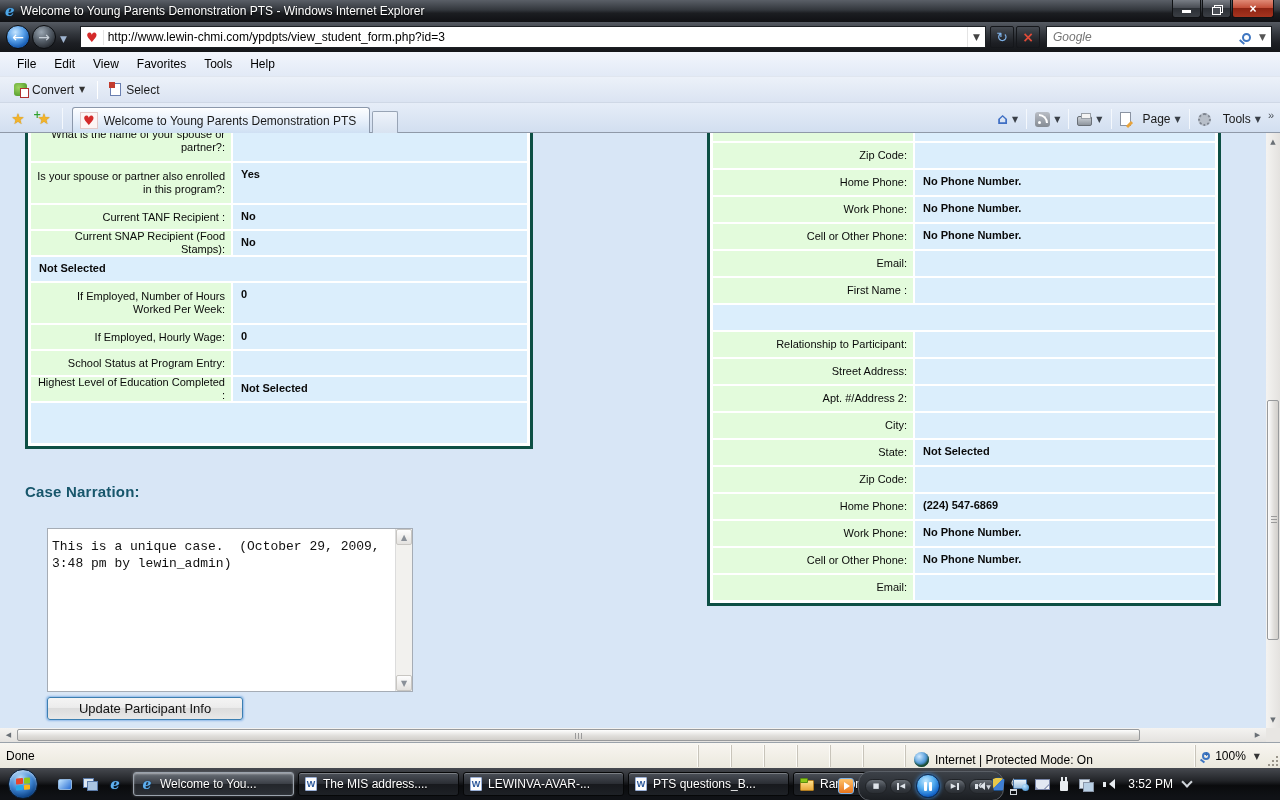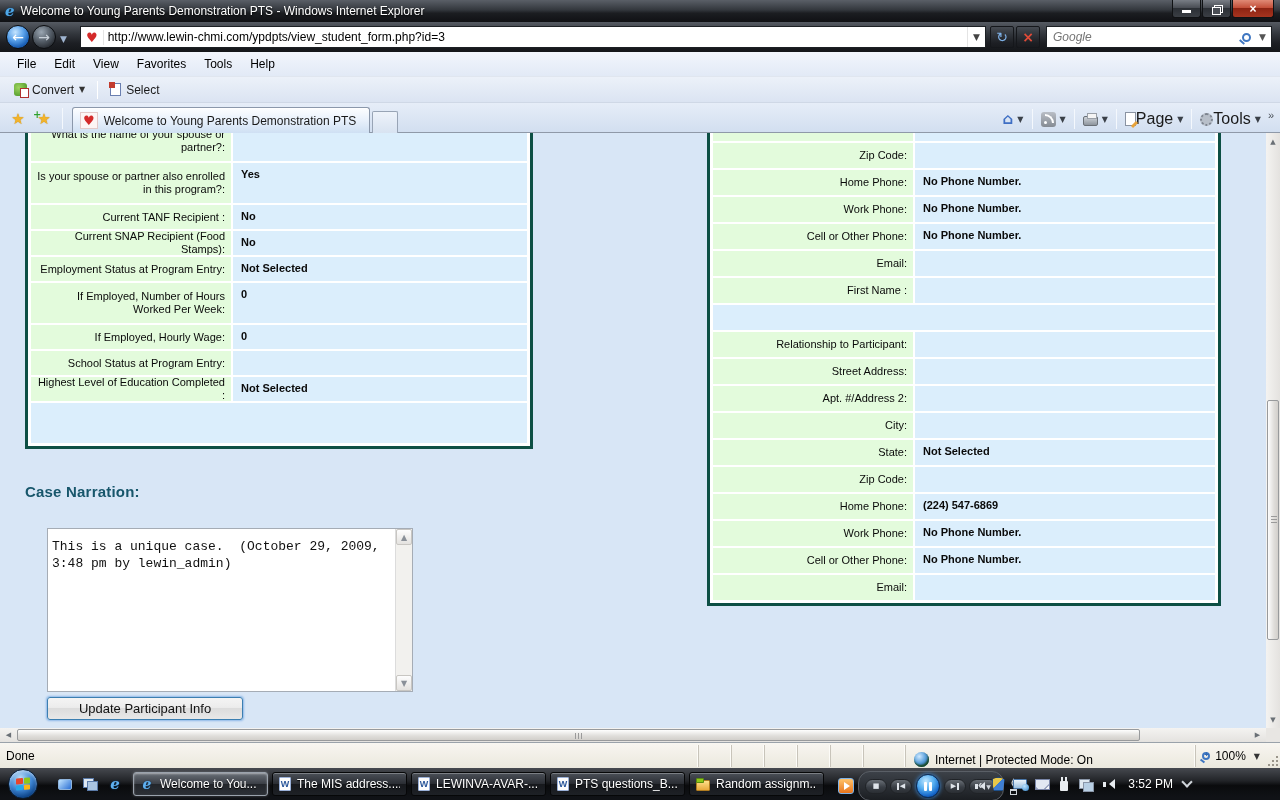--- a/index.html
+++ b/index.html
@@ -83,21 +83,21 @@
   .tb-sep{width:1px;height:20px;background:#b4bfcd;border-right:1px solid #f4f8fd;margin:0 3px}
   .home-icon{color:#3f6fc4;font-family:"DejaVu Sans",sans-serif;font-size:15px;font-weight:bold}
   .rss-icon{position:relative;width:15px;height:15px;border-radius:3px;background:linear-gradient(#b9bec6,#858b93)}
   .rss-icon::before{content:"";position:absolute;left:3px;bottom:3px;width:3px;height:3px;background:#fff;border-radius:50%}
   .rss-icon::after{content:"";position:absolute;left:4px;bottom:4px;width:7px;height:7px;border-top:2px solid #fff;border-right:2px solid #fff;border-radius:0 100% 0 0}
   .print-icon{position:relative;width:15px;height:10px;background:linear-gradient(#cfd4da,#8e959d);border:1px solid #6a7077;border-radius:2px;margin-top:3px}
   .print-icon::before{content:"";position:absolute;left:3px;top:-4px;width:8px;height:4px;background:#f4f4f4;border:1px solid #9aa0a8}
   .page-icon{position:relative;width:11px;height:14px;background:#fff;border:1px solid #8a93a2}
   .page-icon::after{content:"";position:absolute;right:-3px;bottom:-1px;width:7px;height:3px;background:#e8a33a;transform:rotate(-45deg)}
   .gear-icon{width:13px;height:13px;border:2px dotted #7d848f;border-radius:50%;background:#b8bfc9}
-  .tb-label{font-size:16px;color:#1a1a1a;margin-left:0}
+  .tb-label{font-size:12px;color:#1a1a1a;margin-left:12px}
   .overflow-chev{font-size:11px;color:#4a5058;margin:0 2px 8px 2px}
 
   
   .content{position:absolute;left:0;top:133px;width:1280px;height:609px;background:#d8e6f6;overflow:hidden}
   .panel{position:absolute;border:3px solid #0d4f44;background:#fff;padding:3px}
   .panel .row{display:flex;height:24px;margin-bottom:2px}
   .panel .row:last-child{margin-bottom:0}
   .panel .row.tall{height:40px}
   .panel .lbl{background:#e3fbdc;text-align:right;font-size:11px;line-height:13px;color:#0a0a0a;
     padding:0 6px;display:flex;align-items:center;justify-content:flex-end;margin-right:2px}
@@ -176,21 +176,21 @@
   .ql{width:18px;height:18px;display:flex;align-items:center;justify-content:center}
   .qdesk{width:14px;height:11px;border:1px solid #8fb4dc;border-radius:2px;background:linear-gradient(135deg,#bfe3ff,#2a6fd4)}
   .qswitch{position:relative;width:14px;height:12px}
   .qswitch::before{content:"";position:absolute;left:0;top:0;width:9px;height:8px;background:#dfe8f2;border:1px solid #5a7aa8}
   .qswitch::after{content:"";position:absolute;left:4px;top:3px;width:9px;height:8px;background:#aac4e0;border:1px solid #5a7aa8}
   .qie{color:#5fb0f0;font-weight:bold;font-style:italic;font-family:"DejaVu Serif",serif;font-size:15px;text-shadow:0 0 2px #0a3a66}
   .qwmp{position:relative;width:15px;height:15px;border-radius:3px;background:linear-gradient(#ffc36b,#e8741c);border:1px solid #7fb3e8}
   .qwmp::before{content:"";position:absolute;left:5px;top:3px;border:4px solid transparent;border-left:6px solid #fff}
 
   .tasks{position:absolute;left:133px;top:4px;display:flex;gap:4px}
-  .task{width:135px;height:24px;border-radius:3px;border:1px solid #060708;
+  .task{width:161px;height:24px;border-radius:3px;border:1px solid #060708;
     background:linear-gradient(#4b5058,#2b2e34 48%,#17191d 52%,#1e2126);
     box-shadow:inset 0 1px 0 rgba(255,255,255,.28);
     display:flex;align-items:center;padding:0 6px;color:#fff;overflow:hidden}
   .task.active{border-color:#9aa2ac;background:linear-gradient(#6a7078,#3c4047 48%,#23262b 52%,#2c3036);box-shadow:inset 0 1px 2px rgba(255,255,255,.45),0 0 3px rgba(255,255,255,.25)}
   .task .ttext{font-size:12px;white-space:nowrap;overflow:hidden;text-shadow:0 1px 1px #000;margin-left:6px}
   .gicon{flex:0 0 auto;width:14px;height:14px;position:relative;display:flex;align-items:center;justify-content:center}
   .gi-ie::before{content:"e";color:#5fb0f0;font-weight:bold;font-style:italic;font-family:"DejaVu Serif",serif;font-size:14px;text-shadow:0 0 2px #0a3a66}
   .gi-word{background:#fdfdfd;border:1px solid #9ab0d8;width:12px;height:14px;border-radius:1px}
   .gi-word::before{content:"W";color:#2b579a;font-size:9px;font-weight:bold}
   .gi-folder{background:linear-gradient(#ffe08a,#e8a93c);border:1px solid #b07c20;width:14px;height:11px;border-radius:1px;margin-top:2px}
@@ -349,21 +349,20 @@
     </div>
       <div class="row">
       <div class="lbl">Current TANF Recipient :</div>
       <div class="val">No</div>
     </div>
       <div class="row">
       <div class="lbl">Current SNAP Recipient (Food Stamps):</div>
       <div class="val">No</div>
     </div>
       <div class="row">
-      <div class="lbl">Employment Status at Program Entry:</div>
       <div class="val">Not Selected</div>
     </div>
       <div class="row tall">
       <div class="lbl">If Employed, Number of Hours Worked Per Week:</div>
       <div class="val">0</div>
     </div>
       <div class="row">
       <div class="lbl">If Employed, Hourly Wage:</div>
       <div class="val">0</div>
     </div>

